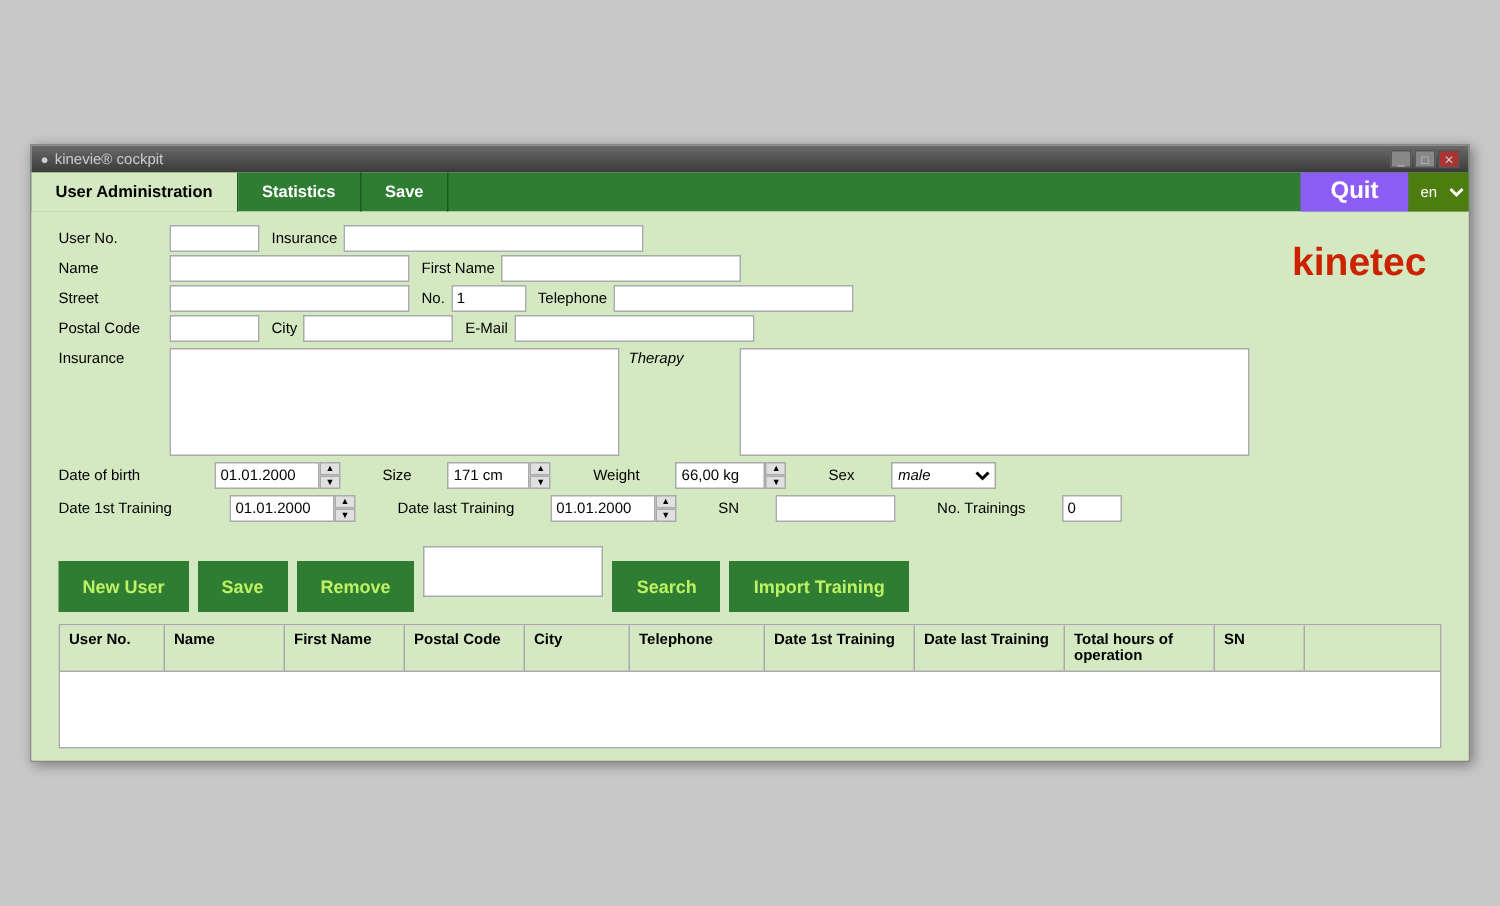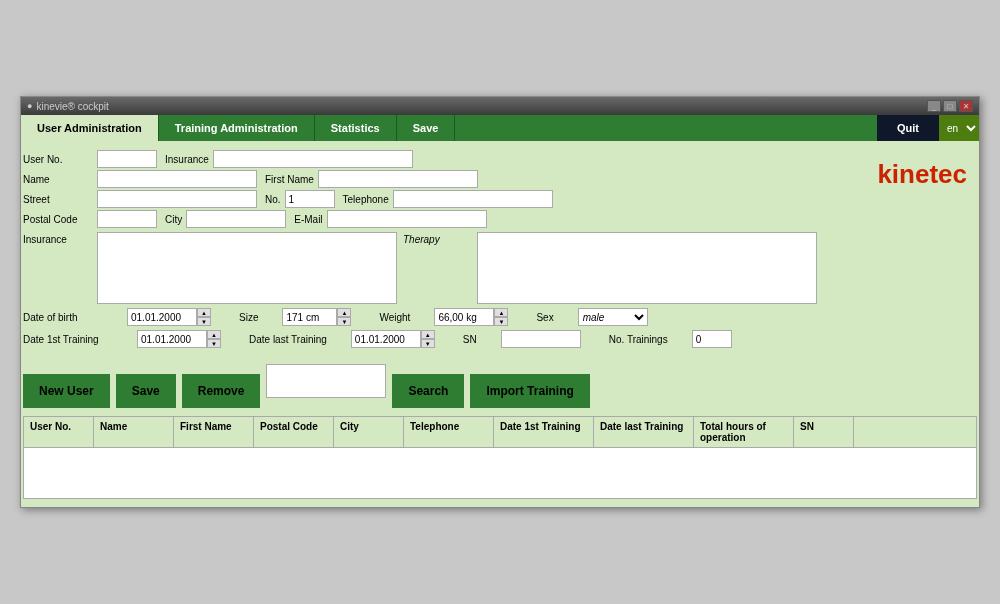--- a/index.html
+++ b/index.html
@@ -58,41 +58,41 @@
     .nav-tab.active {
       background: #d4e8c2;
       color: #000;
     }
     .nav-right {
       margin-left: auto;
       display: flex;
       align-items: center;
     }
     .quit-btn {
-      background: #0f172a;
+      background: #8b5cf6;
       border: none;
       color: white;
       font-weight: bold;
       padding: 0 20px;
       height: 100%;
       cursor: pointer;
-      font-size: 11px;
+      font-size: 16px;
     }
     .lang-select {
       background: #4d7c0f;
       color: white;
       border: none;
       font-size: 10px;
       padding: 1px 4px;
       height: 100%;
       cursor: pointer;
     }
     .content {
       background: #d4e8c2;
-      padding: 8px 2px;
+      padding: 8px 18px;
     }
     .form-row {
       display: flex;
       align-items: center;
       gap: 4px;
       height: 20px;
     }
     .form-label {
       color: #000;
       font-size: 10px;
@@ -165,21 +165,21 @@
       font-style: italic;
     }
     .action-bar {
       display: flex;
       align-items: center;
       gap: 6px;
       margin-top: 6px;
     }
     .action-btn {
       background: #2e7d32;
-      color: #000000;
+      color: #bef264;
       border: none;
       padding: 6px 16px;
       font-size: 12px;
       font-weight: bold;
       cursor: pointer;
       height: 34px;
       margin-top: 20px;
     }
     .action-btn.search { background: #2e7d32; }
     .action-btn.import { background: #2e7d32; }
@@ -234,23 +234,20 @@
     <div class="title-bar-controls">
       <div class="title-bar-btn">_</div>
       <div class="title-bar-btn">□</div>
       <div class="title-bar-btn" style="background:#aa3333;">✕</div>
     </div>
   </div>
 
   <div class="nav-bar">
     <div class="nav-tab active">
       <span>User Administration</span>
-    </div>
-    <div class="nav-tab">
-      <span>Training Administration</span>
     </div>
     <div class="nav-tab">
       <span>Statistics</span>
     </div>
     <div class="nav-tab">
       <span>Save</span>
     </div>
     <div class="nav-right">
       <button class="quit-btn">Quit</button>
       <select class="lang-select">

